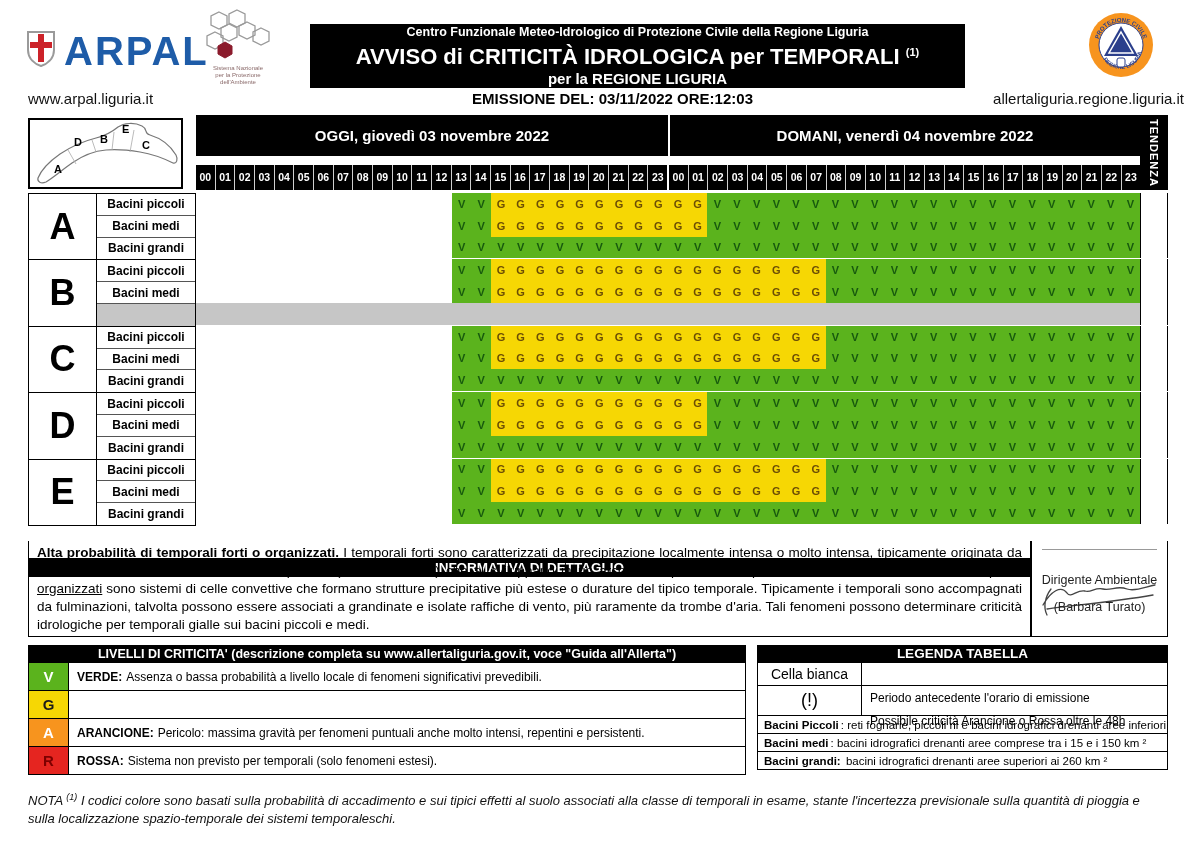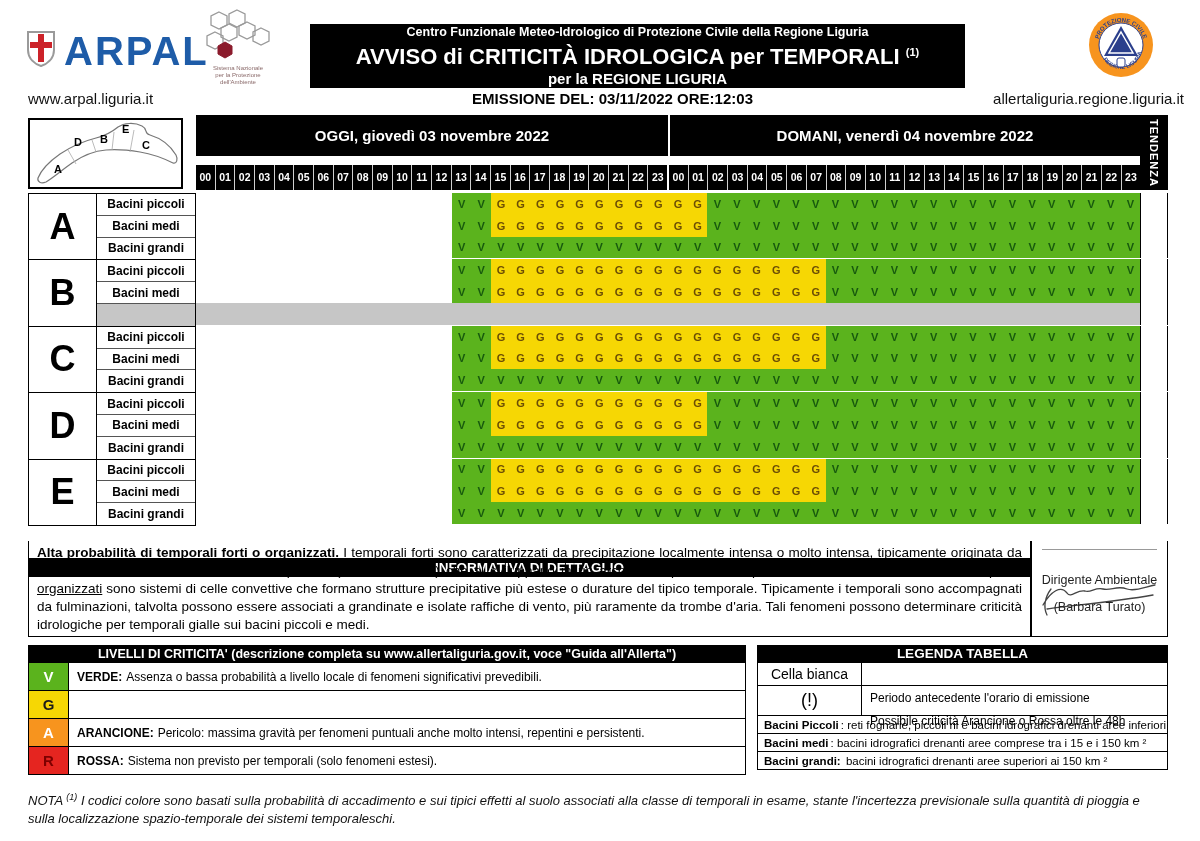--- a/index.html
+++ b/index.html
@@ -1138,21 +1138,21 @@
         <div class="leg-row r1">
           <div class="leg-key">Cella bianca</div>
           <div class="leg-val">Periodo antecedente l'orario di emissione</div>
         </div>
         <div class="leg-row r2">
           <div class="leg-key bang">(!)</div>
           <div class="leg-val">Possibile criticità Arancione o Rossa oltre le 48h</div>
         </div>
         <div class="leg-def"><b>Bacini Piccoli</b><span>: reti fognarie, piccoli rii e bacini idrografici drenanti aree inferiori ai 15 km ²</span></div>
         <div class="leg-def"><b>Bacini medi</b><span>: bacini idrografici drenanti aree comprese tra i 15 e i 150 km ²</span></div>
-        <div class="leg-def"><b>Bacini grandi:</b><span> bacini idrografici drenanti aree superiori ai 150 km ²</span></div>
+        <div class="leg-def"><b>Bacini grandi:</b><span> bacini idrografici drenanti aree superiori ai 260 km ²</span></div>
       </div>
   </div>
 
   <div class="nota">
     <span>NOTA </span><sup>(1)</sup><span> I codici colore sono basati sulla probabilità di accadimento e sui tipici effetti al suolo associati alla classe di temporali in esame, stante l'incertezza previsionale sulla quantità di pioggia e sulla localizzazione spazio-temporale dei sistemi temporaleschi.</span>
   </div>
 
 </div>
 
 </body></html>

